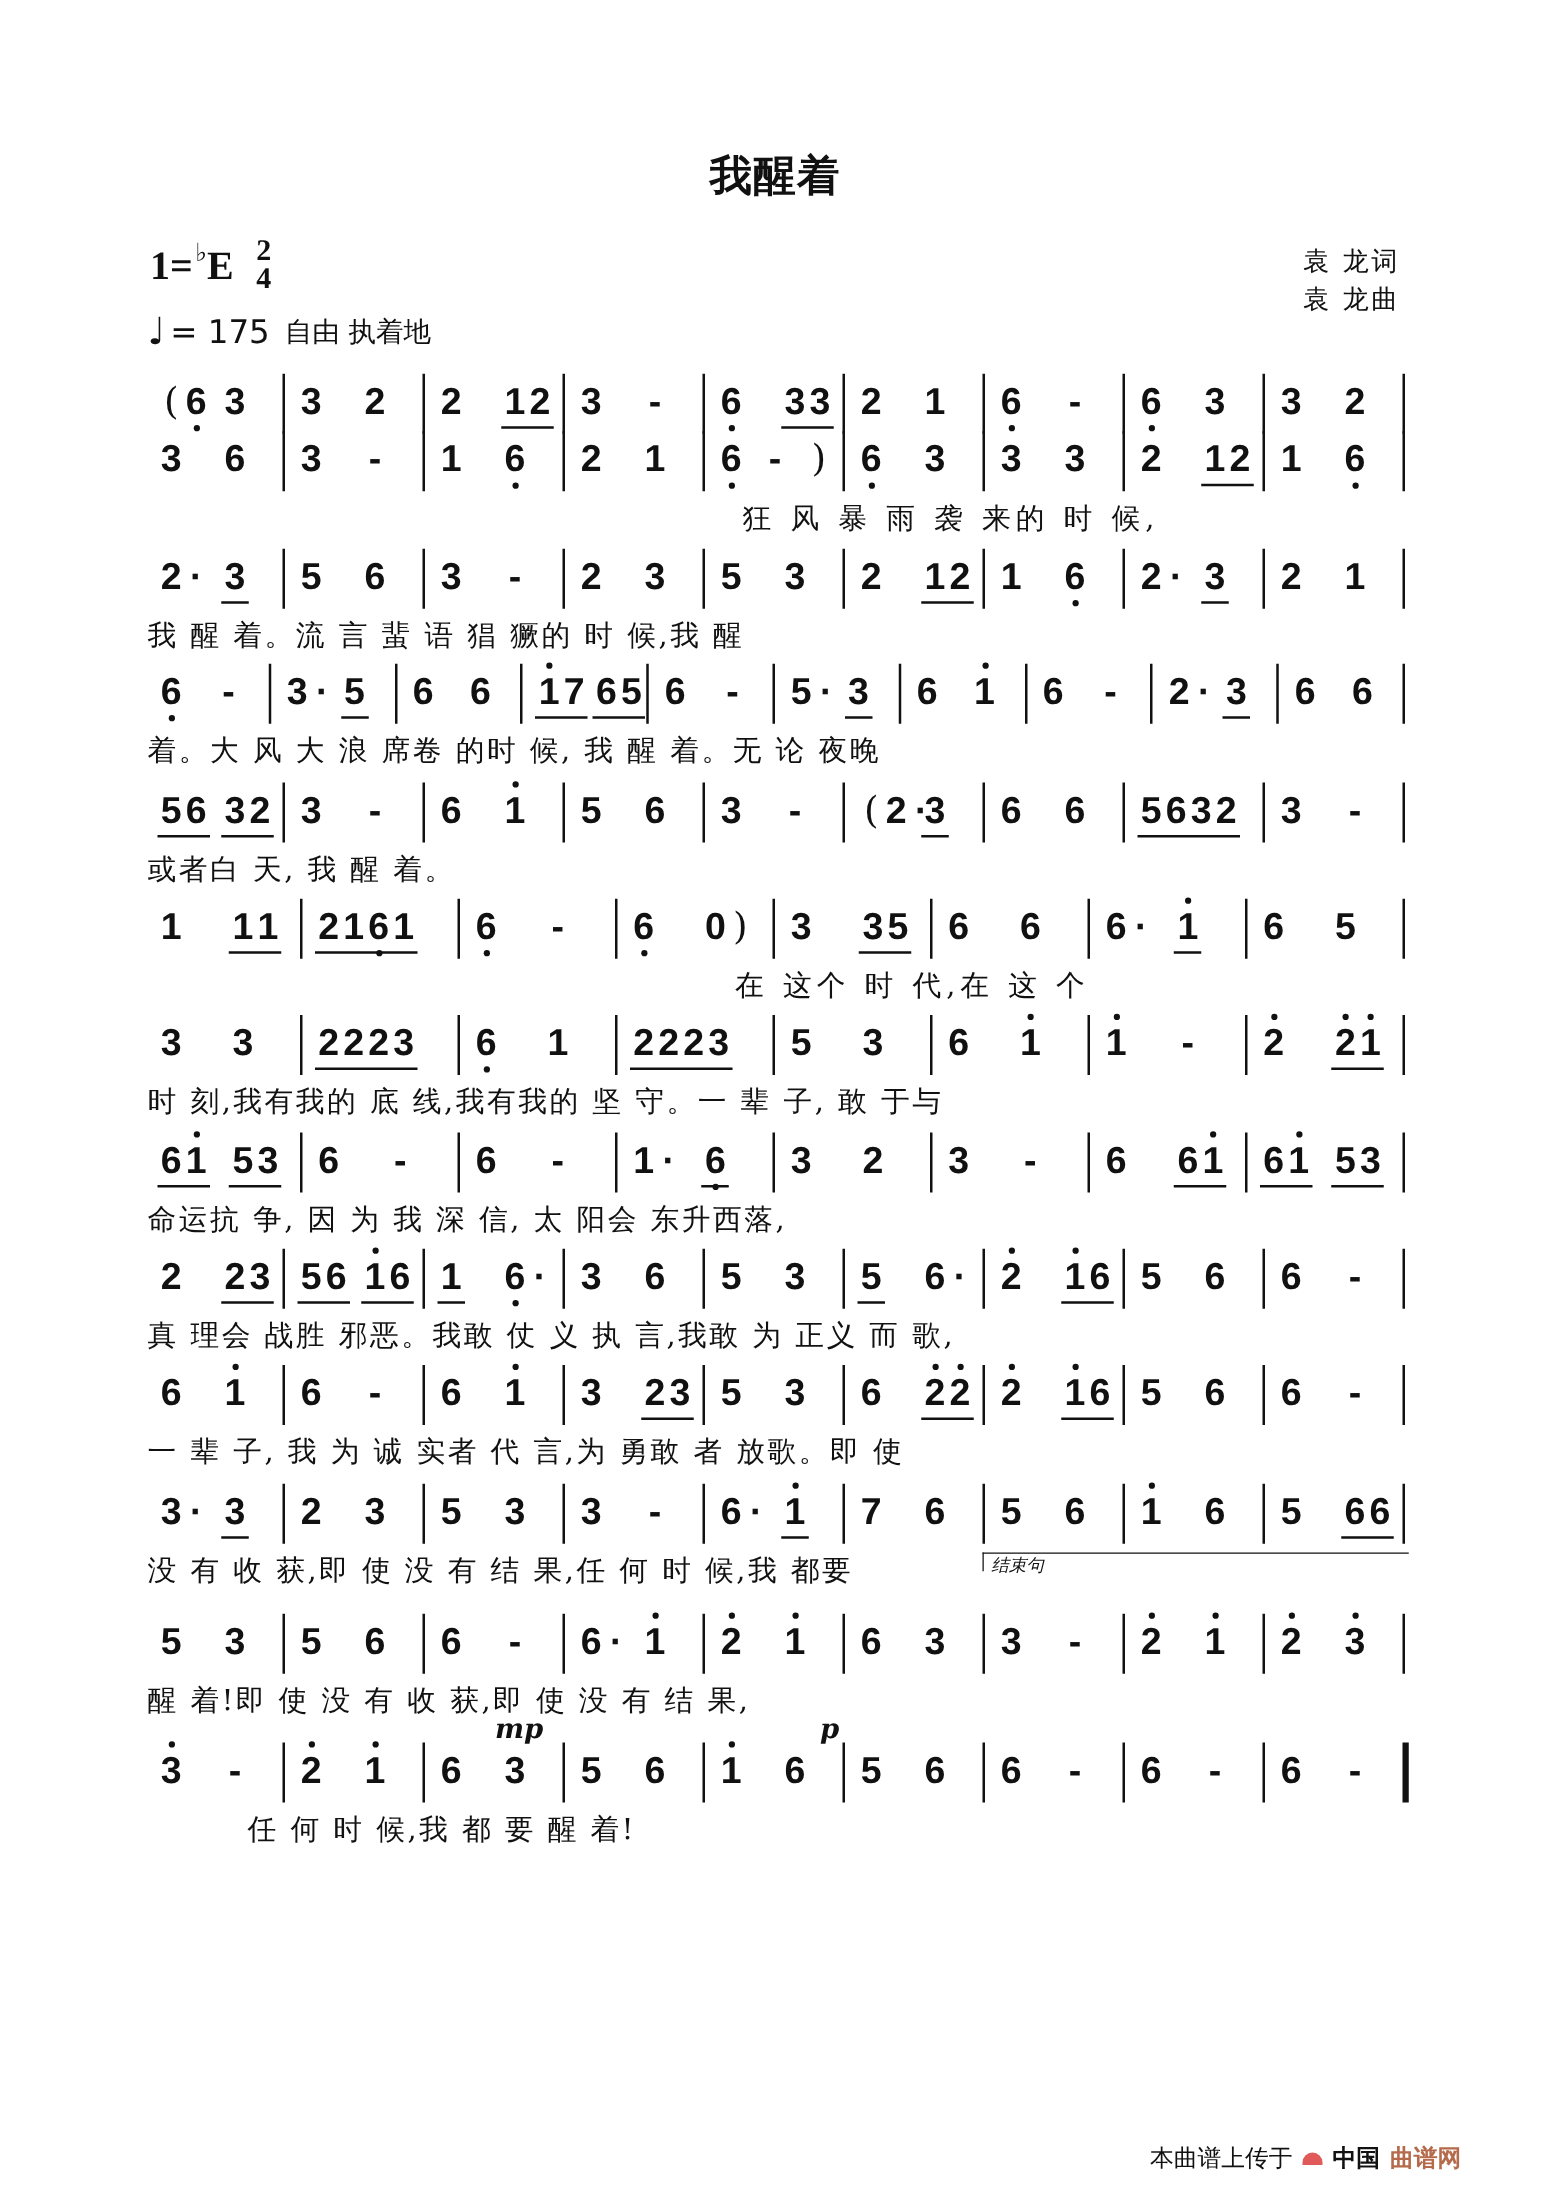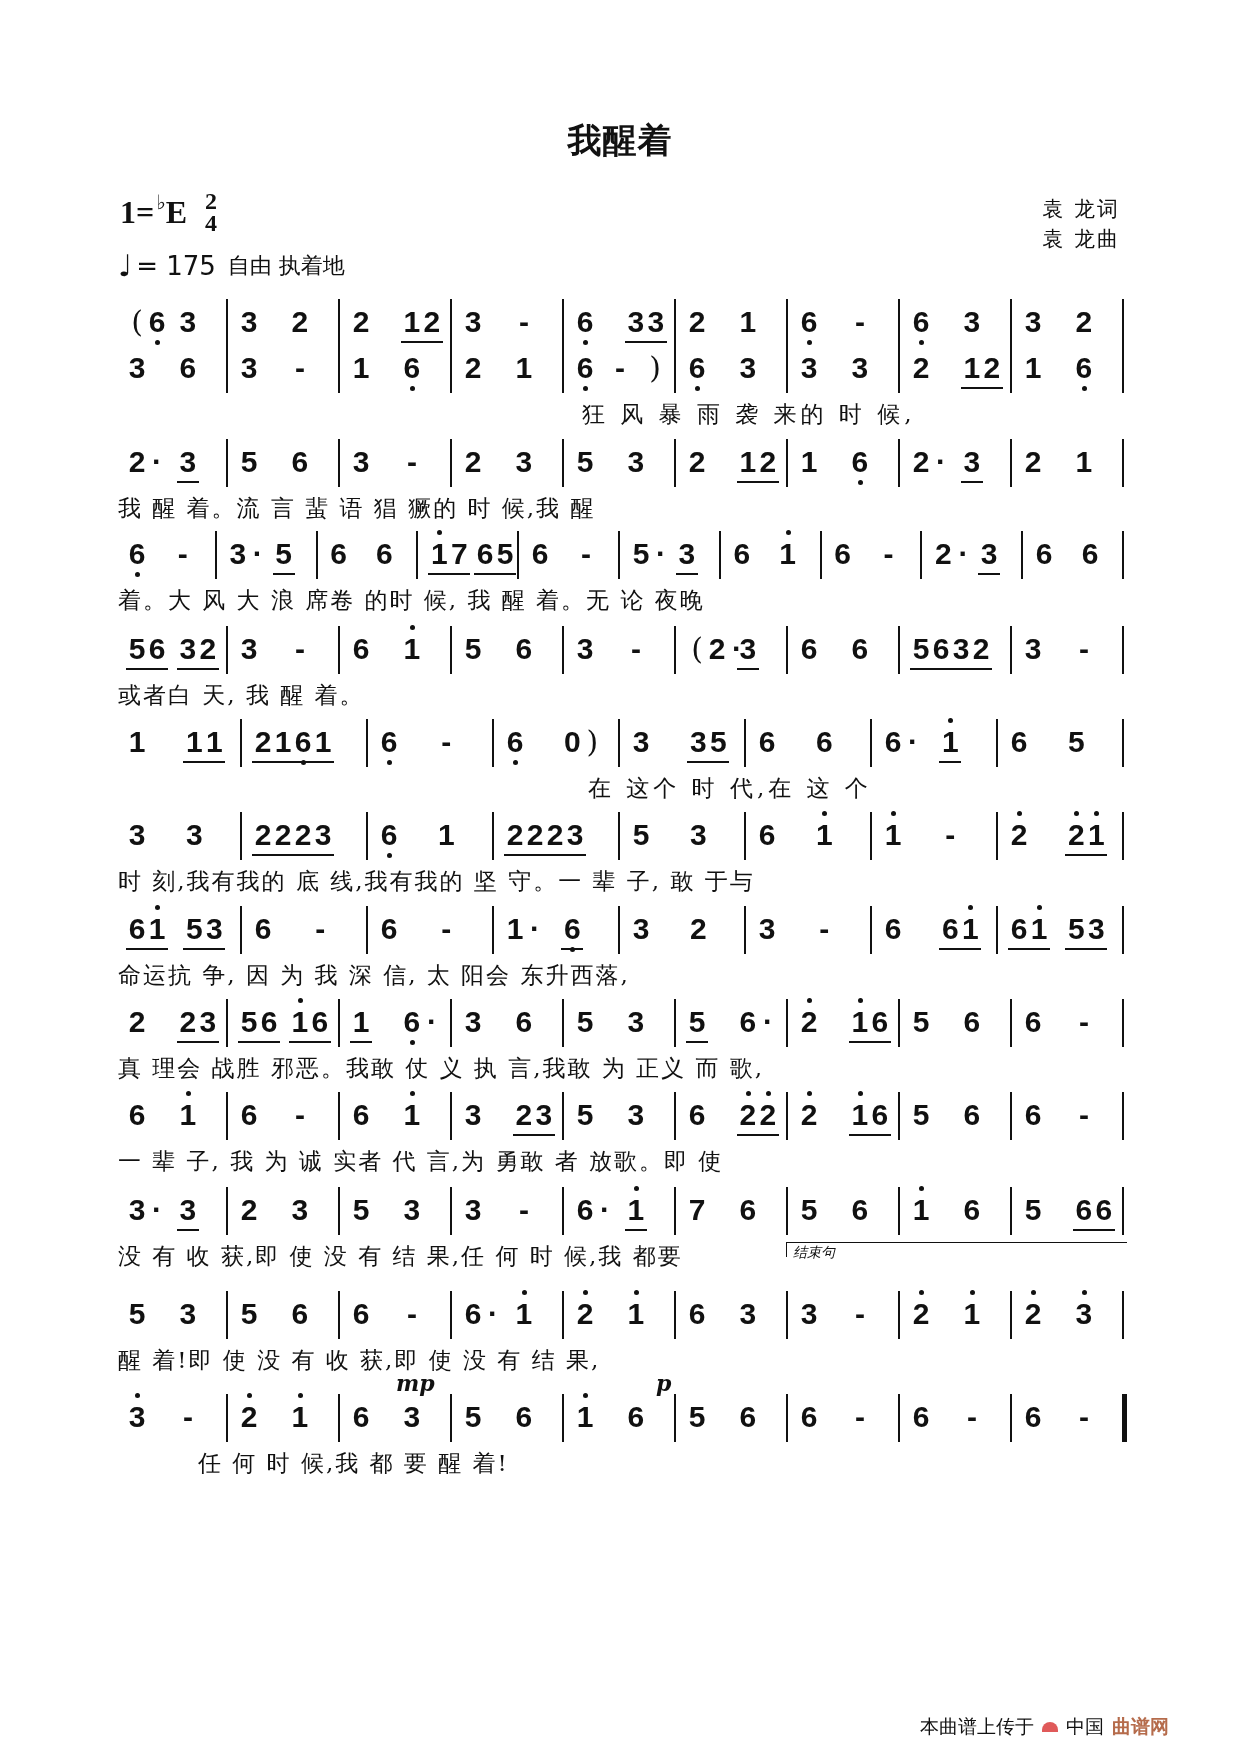--- a/index.html
+++ b/index.html
@@ -20,21 +20,21 @@
   .n{position:absolute;font-family:"Liberation Sans","DejaVu Sans",sans-serif;font-weight:bold;font-size:30px;width:22px;text-align:center;line-height:34px;}
   .n .hi{position:absolute;left:9px;top:-7px;width:5px;height:5px;border-radius:50%;background:#111;}
   .n .lo{position:absolute;left:9px;bottom:-6px;width:5px;height:5px;border-radius:50%;background:#111;}
   .ul{position:absolute;height:2px;background:#111;}
   .lyric{position:absolute;font-family:"DejaVu Serif","Liberation Serif",serif;font-size:23px;white-space:pre;}
   .dyn{position:absolute;font-family:"DejaVu Serif","Liberation Serif",serif;font-style:italic;font-weight:bold;font-size:22px;}
   .box{position:absolute;border-top:1.5px solid #111;border-left:1.5px solid #111;height:14px;}
   .box span{position:absolute;left:6px;top:1px;font-size:14px;font-style:italic;}
   .footer{position:absolute;left:920px;top:1714px;font-size:19px;display:flex;align-items:center;gap:8px;}
   .footer .logo-dot{width:16px;height:10px;background:#e05a5a;border-radius:8px 8px 0 0;display:inline-block;}
-  .footer .brand1{font-weight:normal;}
+  .footer .brand1{font-weight:bold;}
   .footer .brand2{color:#b56b4b;font-weight:bold;}
   .finalbar{position:absolute;width:5px;background:#111;height:48px;}
 </style>
 </head>
 <body>
 
 <div class="title">我醒着</div>
 
 <div class="key">
   <span>1=</span>
@@ -117,21 +117,21 @@
       <div class="n" style="left: 730.909px; top: 0px;">3</div>
       <div class="barline" style="left: 892px; top: -6px;"></div>
       <div class="n" style="left: 792px; top: 0px;">2</div>
       <div class="n" style="left: 842.909px; top: 0px;">1</div>
       <div class="n" style="left: 862.909px; top: 0px;">2</div>
       <div class="ul" style="left: 842.909px; width: 42px; top: 36px;"></div>
       <div class="barline" style="left: 1004px; top: -6px;"></div>
       <div class="n" style="left: 904px; top: 0px;">1</div>
       <div class="n" style="left: 954.909px; top: 0px;">6<span class="lo"></span></div>
     </div>
-    <div class="lyric" style="top: 94px; left: 464px; letter-spacing: 4px; text-align: right;">狂 风 暴 雨 袭 来的 时 候,</div>
+    <div class="lyric" style="top: 94px; left: 476px; letter-spacing: 4px; text-align: right;">狂 风 暴 雨 袭 来的 时 候,</div>
     <div class="row" style="top: 140px; position: absolute; left: 0px; width: 1008px;">
       <div class="barline" style="left: 108px; top: -6px;"></div>
       <div class="n" style="left: 8px; top: 0px;">2</div>
       <div class="n" style="left: 28px; top: 0px;">·</div>
       <div class="n" style="left: 58.9091px; top: 0px;">3</div>
       <div class="ul" style="left: 58.9091px; width: 22px; top: 36px;"></div>
       <div class="barline" style="left: 220px; top: -6px;"></div>
       <div class="n" style="left: 120px; top: 0px;">5</div>
       <div class="n" style="left: 170.909px; top: 0px;">6</div>
       <div class="barline" style="left: 332px; top: -6px;"></div>

